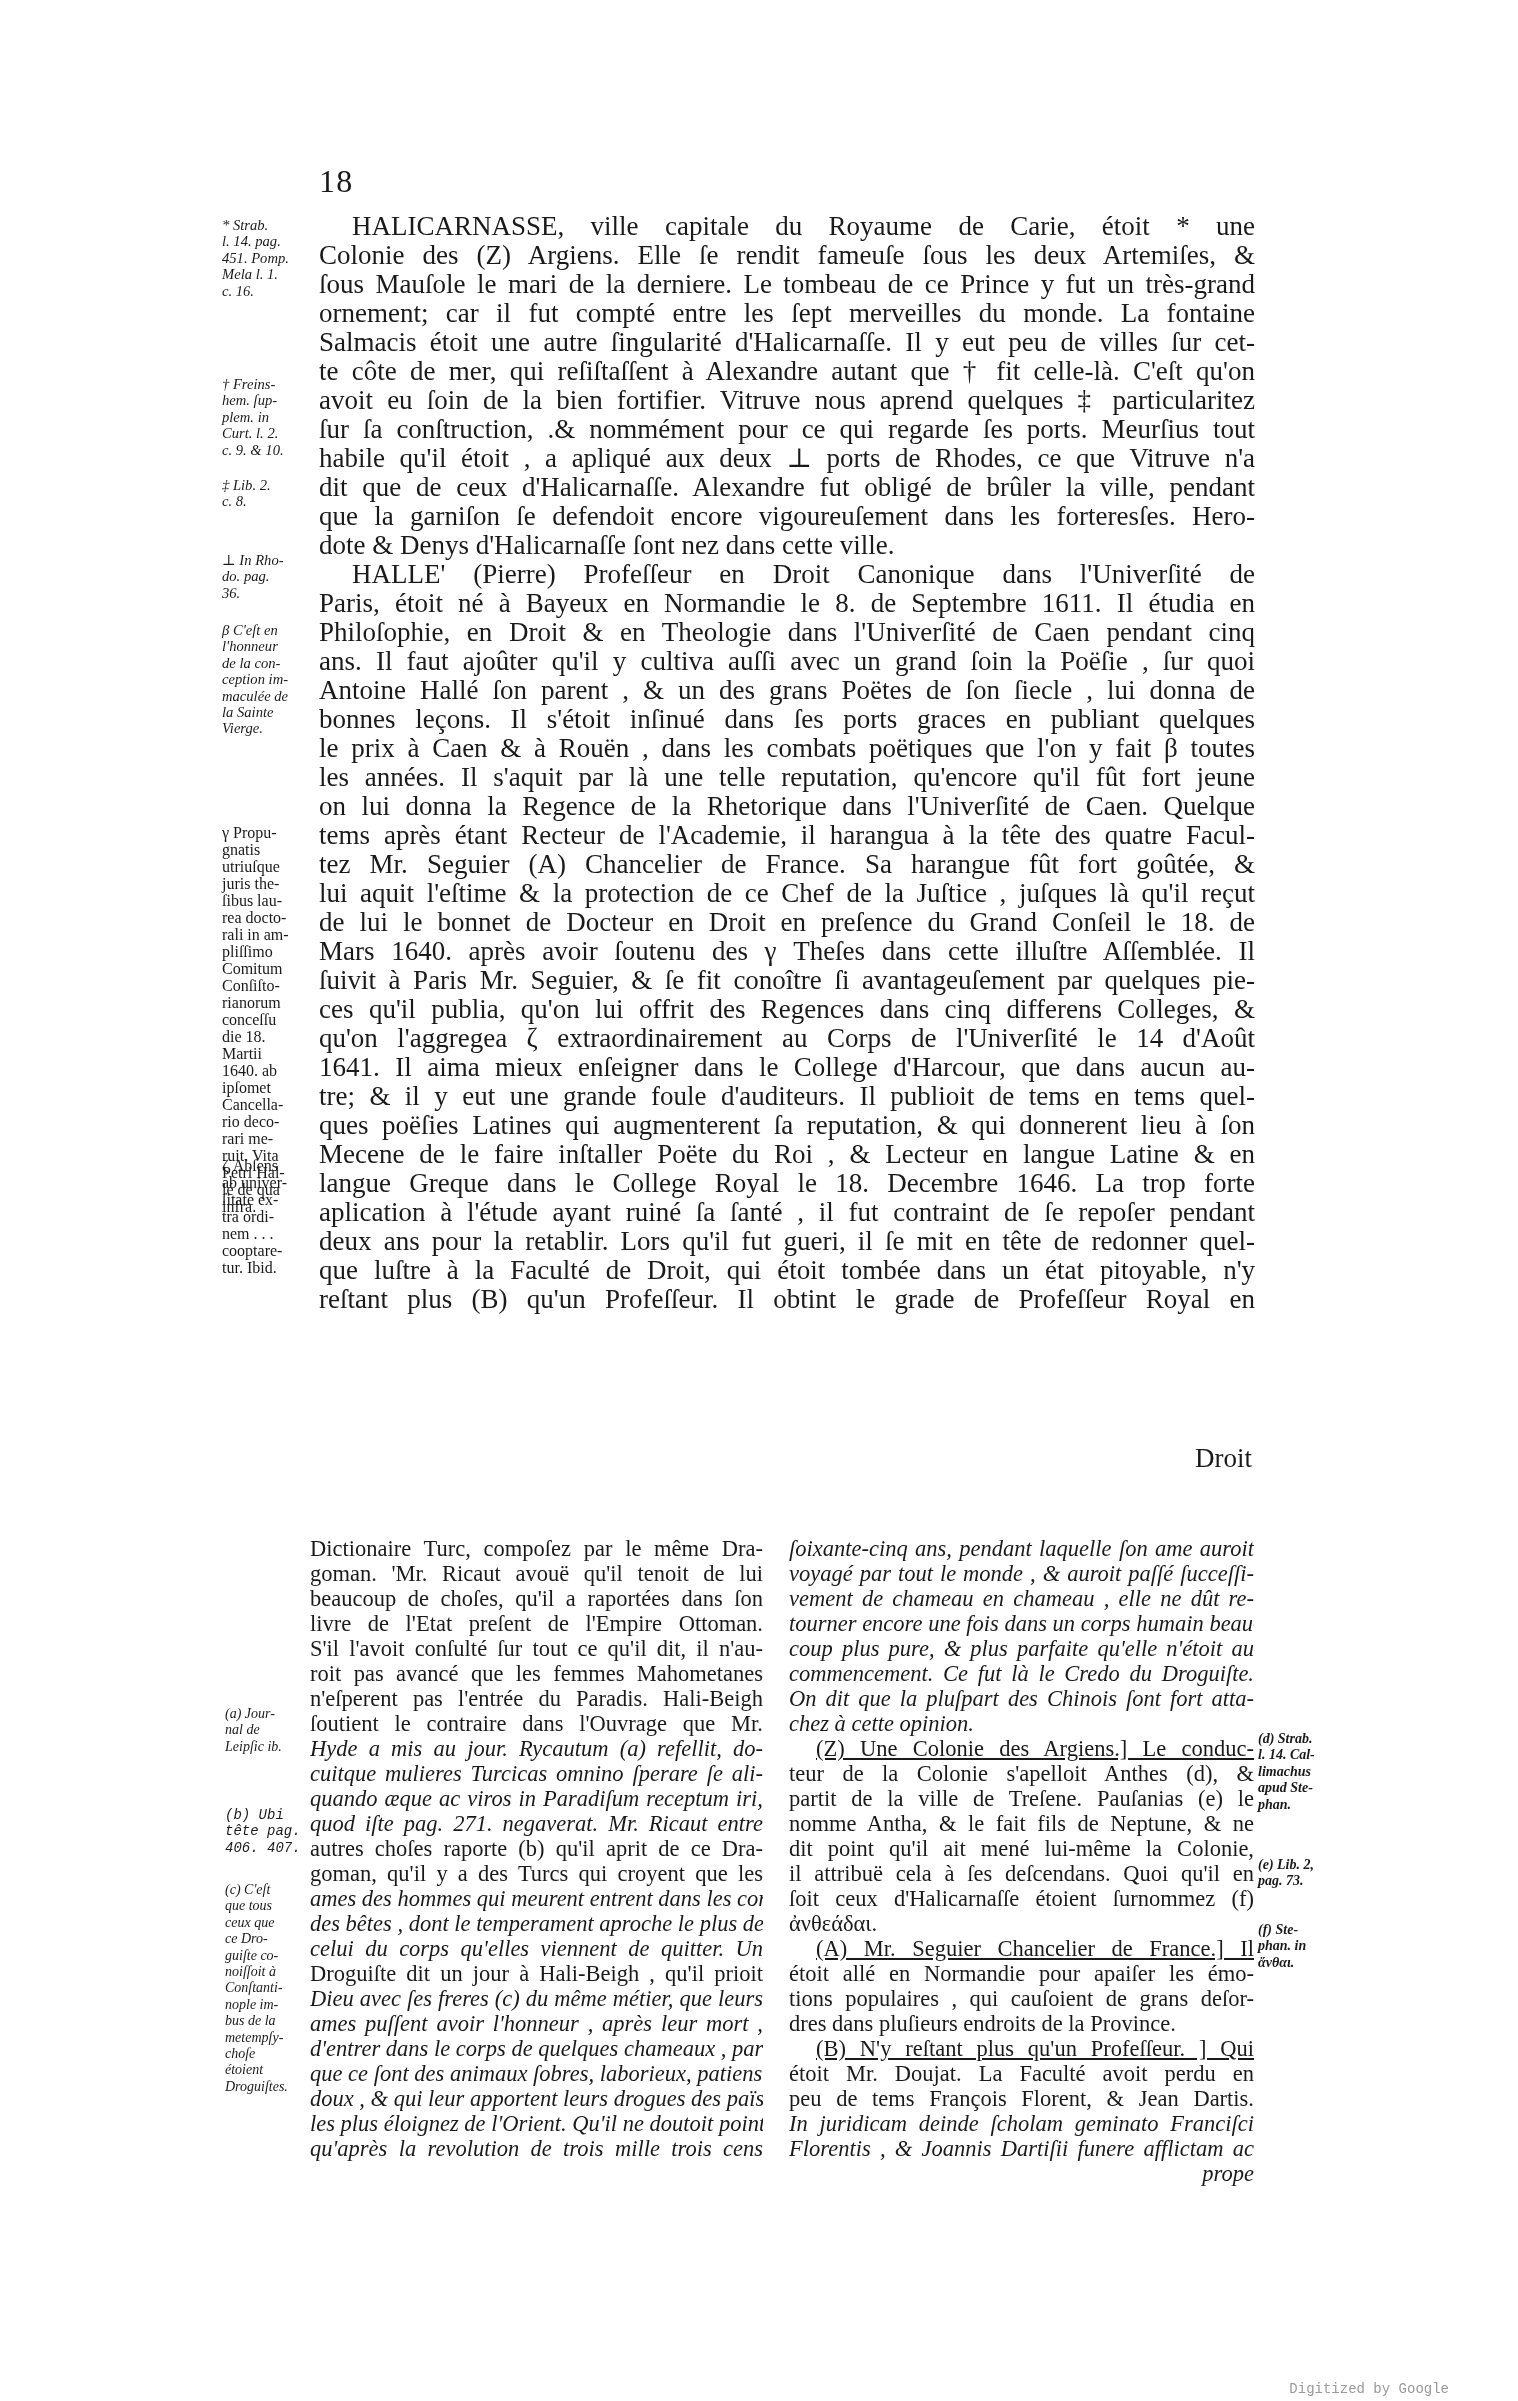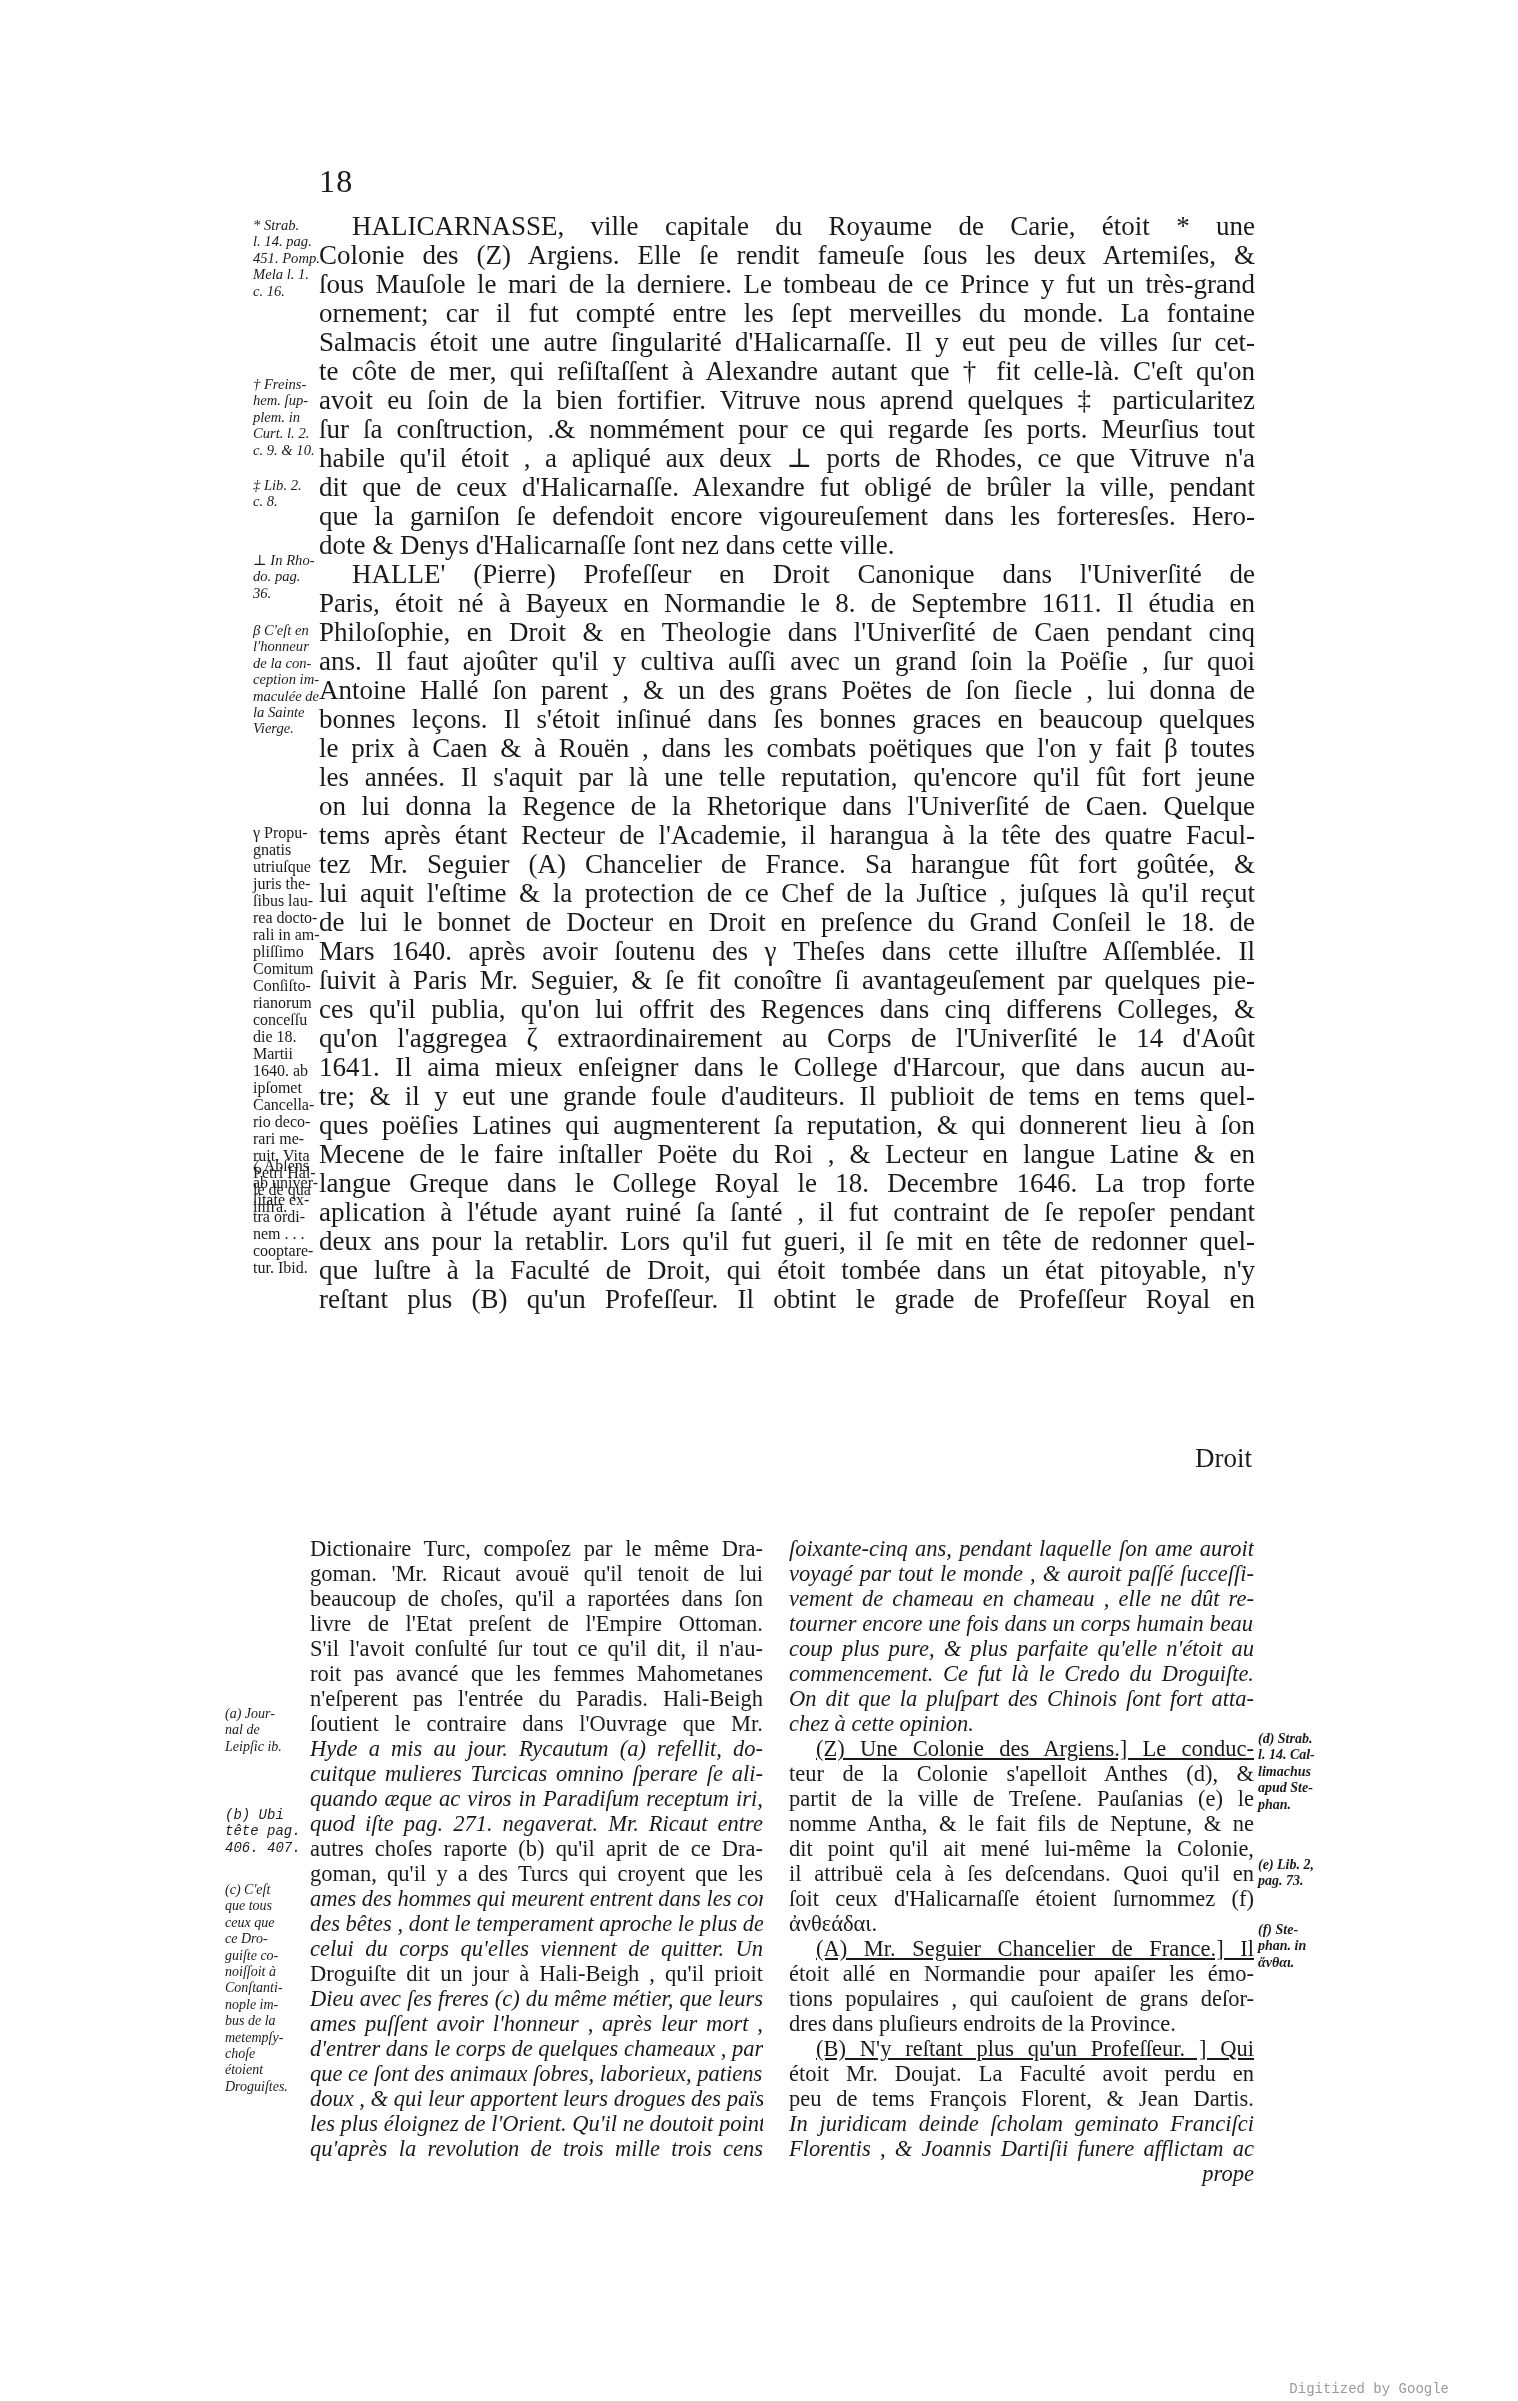--- a/index.html
+++ b/index.html
@@ -14,21 +14,21 @@
 
   
   .upper { position: absolute; top: 204px; left: 222px; width: 1033px; }
   .main-col { position: absolute; left: 97px; top: 0; width: 936px; }
   .main-line { height: 29px; line-height: 29px; font-size: 27px; white-space: nowrap;
                text-align: justify; text-align-last: justify; overflow: hidden; }
   .main-line.last { text-align-last: left; }
   .main-line.indent { padding-left: 33px; }
 
   .margin-col { position: absolute; left: 0; top: 0; width: 91px; }
-  .mnote { position: absolute; left: 0; width: 94px; font-size: 14.6px; line-height: 16.4px; font-style: italic; margin-left: 31px; }
+  .mnote { position: absolute; left: 0; width: 94px; font-size: 14.6px; line-height: 16.4px; font-style: italic; }
   .mnote.roman { font-style: normal; font-size: 16px; line-height: 17px; }
   .mnote .ln { display: block; white-space: nowrap; }
 
   .catchword { position: absolute; top: 1435px; right: 267px; font-size: 27px; }
 
   
   .lower { position: absolute; top: 1494px; left: 0; width: 1519px; }
   .col { position: absolute; top: 0; margin-top: 34px; }
   .col-left { left: 310px; width: 453px; }
   .col-right { left: 789px; width: 465px; }
@@ -136,21 +136,21 @@
         <div class="main-line">ſur ſa conſtruction, .&amp; nommément pour ce qui regarde ſes ports.  Meurſius tout</div>
         <div class="main-line">habile qu'il étoit , a apliqué aux deux ⊥ ports de Rhodes, ce que Vitruve n'a</div>
         <div class="main-line">dit que de ceux d'Halicarnaſſe.  Alexandre fut obligé de brûler la ville, pendant</div>
         <div class="main-line">que la garniſon ſe defendoit encore vigoureuſement dans les forteresſes.   Hero-</div>
         <div class="main-line last">dote &amp; Denys d'Halicarnaſſe ſont nez dans cette ville.</div>
         <div class="main-line indent">HALLE' (Pierre) Profeſſeur en Droit Canonique dans l'Univerſité de</div>
         <div class="main-line">Paris, étoit né à Bayeux en Normandie le 8. de Septembre 1611.   Il étudia en</div>
         <div class="main-line">Philoſophie,  en Droit &amp; en Theologie dans l'Univerſité de Caen pendant cinq</div>
         <div class="main-line">ans.   Il faut ajoûter qu'il y cultiva auſſi avec un grand ſoin la Poëſie , ſur quoi</div>
         <div class="main-line">Antoine Hallé ſon parent , &amp; un des grans Poëtes de ſon ſiecle ,  lui donna de</div>
-        <div class="main-line">bonnes leçons.   Il s'étoit inſinué dans ſes bonnes graces en beaucoup quelques</div>
+        <div class="main-line">bonnes leçons.   Il s'étoit inſinué dans ſes ports graces en publiant quelques</div>
         <div class="main-line">le prix à Caen &amp; à Rouën , dans les combats poëtiques que l'on y fait β toutes</div>
         <div class="main-line">les années.   Il s'aquit par là une telle reputation, qu'encore qu'il fût fort jeune</div>
         <div class="main-line">on lui donna la Regence de la Rhetorique dans l'Univerſité de Caen.  Quelque</div>
         <div class="main-line">tems après étant Recteur de l'Academie,  il harangua à la tête des quatre Facul-</div>
         <div class="main-line">tez Mr. Seguier (A) Chancelier de France.   Sa harangue fût fort goûtée, &amp;</div>
         <div class="main-line">lui aquit l'eſtime &amp; la protection de ce Chef de la Juſtice , juſques là qu'il reçut</div>
         <div class="main-line">de lui le bonnet de Docteur en Droit en preſence du Grand Conſeil le 18. de</div>
         <div class="main-line">Mars 1640.  après avoir ſoutenu des γ Theſes dans cette illuſtre Aſſemblée.   Il</div>
         <div class="main-line">ſuivit à Paris Mr. Seguier,  &amp; ſe fit conoître ſi avantageuſement par quelques pie-</div>
         <div class="main-line">ces qu'il publia,  qu'on lui offrit des Regences dans cinq differens Colleges, &amp;</div>

